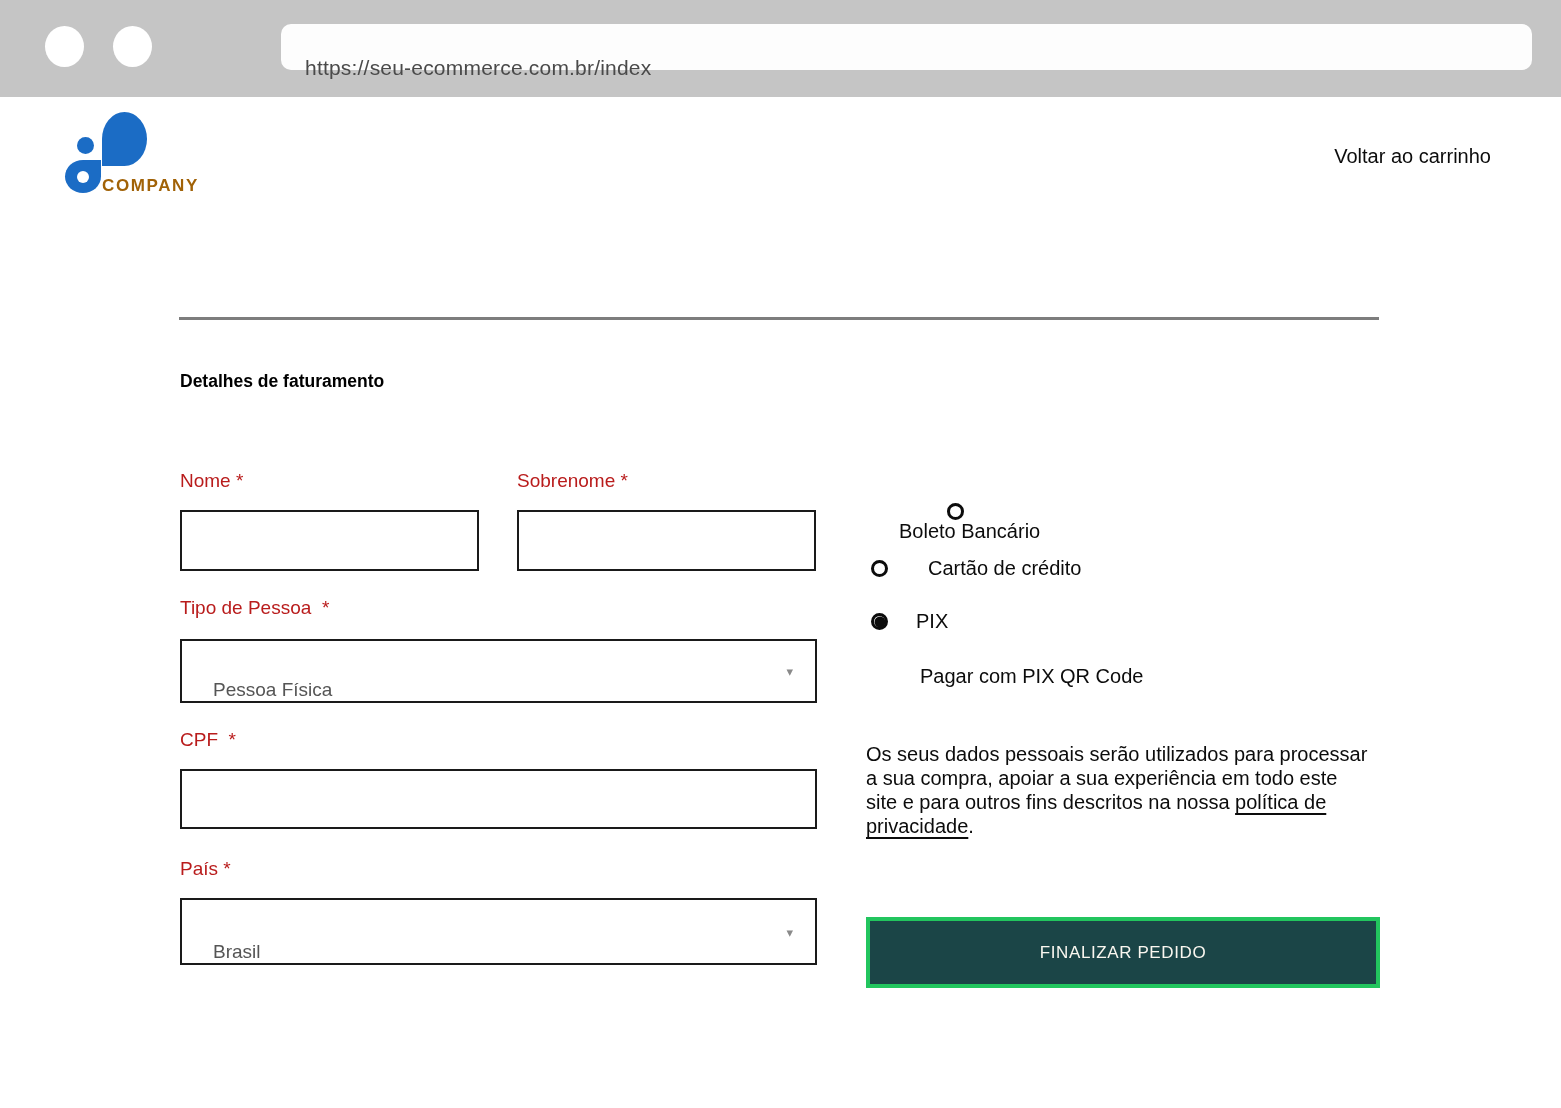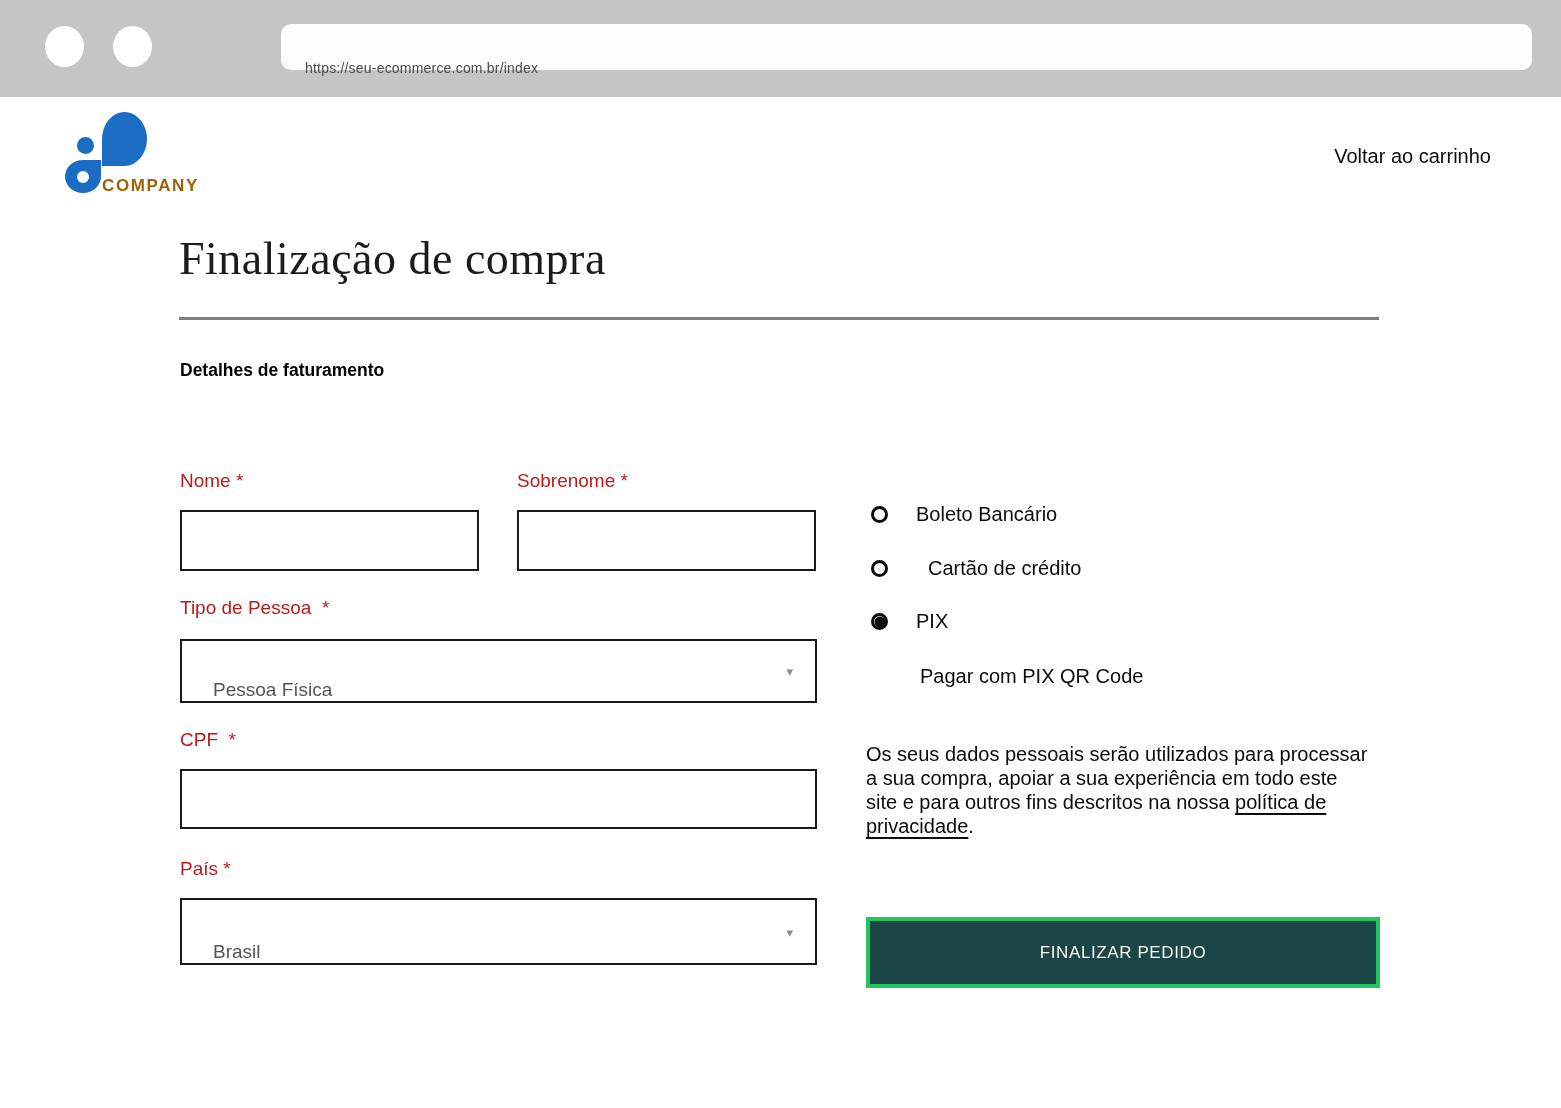--- a/index.html
+++ b/index.html
@@ -14,21 +14,21 @@
   
   .chrome { position: absolute; left: 0; top: 0; width: 1561px; height: 97px; background: #c5c5c5; }
   .win-btn { position: absolute; top: 26px; width: 39px; height: 41px; background: #ffffff; border-radius: 50%; }
   .win-btn.b1 { left: 45px; }
   .win-btn.b2 { left: 113px; }
   .url-bar {
     position: absolute; left: 281px; top: 24px; width: 1251px; height: 46px;
     background: #fdfdfd; border-radius: 10px;
     display: flex; align-items: center; padding-left: 24px;
   }
-  .url-text { font-size: 14px; color: #4a4a4a; letter-spacing: 0.2px; margin-top: 41px; }
+  .url-text { font-size: 21px; color: #4a4a4a; letter-spacing: 0.2px; margin-top: 41px; }
 
   
   .logo { position: absolute; left: 58px; top: 110px; width: 130px; height: 84px; }
   .logo .petal {
     position: absolute; left: 44px; top: 2px; width: 45px; height: 54px;
     background: #1b6cc5; border-radius: 50% 50% 50% 0;
   }
   .logo .dot {
     position: absolute; left: 19px; top: 27px; width: 17px; height: 17px;
     background: #1b6cc5; border-radius: 50%;
@@ -50,21 +50,21 @@
   .back-link { position: absolute; top: 145px; right: 70px; font-size: 20px; color: #0c0c0c; cursor: pointer; }
 
   
   .page-title {
     position: absolute; left: 179px; top: 232px;
     font-family: "Liberation Serif", "DejaVu Serif", serif;
     font-size: 46px; font-weight: 400; color: #1c1c1c; letter-spacing: 0.5px;
   }
   .title-rule { position: absolute; left: 179px; top: 317px; width: 1200px; height: 3px; background: #7d7d7d; }
 
-  .section-title { position: absolute; left: 180px; top: 360px; font-size: 17.5px; font-weight: bold; color: #000; }
+  .section-title { position: absolute; left: 180px; top: 371px; font-size: 17.5px; font-weight: bold; color: #000; }
 
   
   .field-label { position: absolute; font-size: 19px; color: #b91c1c; white-space: pre-wrap; }
   .text-input {
     position: absolute; border: 2px solid #1a1a1a; background: #fff;
     font-size: 19px; padding: 0 14px; font-family: inherit; color: #111; outline: none;
   }
   .select-box {
     position: absolute; border: 2px solid #1a1a1a; background: #fff;
     display: flex; align-items: flex-end; cursor: pointer;
@@ -121,21 +121,20 @@
     <div class="petal"></div>
     <div class="dot"></div>
     <div class="drop">
       <div class="hole"></div>
     </div>
     <div class="company">COMPANY</div>
   </div>
 
   <div class="back-link">Voltar ao carrinho</div>
 
-  <h1 class="page-title">Finalização de compra</h1>
   <div class="title-rule"></div>
 
   <div class="section-title">Detalhes de faturamento</div>
 
   <label class="field-label" style="left:180px; top:470px;">Nome *</label>
   <input class="text-input" style="left: 180px; top: 510px; width: 299px; height: 61px;" type="text" value="">
 
   <label class="field-label" style="left:517px; top:470px;">Sobrenome *</label>
   <input class="text-input" style="left: 517px; top: 510px; width: 299px; height: 61px;" type="text" value="">
 
@@ -147,21 +146,21 @@
 
   <label class="field-label" style="left:180px; top:729px;">CPF  *</label>
   <input class="text-input" style="left: 180px; top: 769px; width: 637px; height: 60px;" type="text" value="">
 
   <label class="field-label" style="left:180px; top:858px;">País *</label>
   <div class="select-box" style="left:180px; top:898px; width:637px; height:67px;">
     <span class="sel-value">Brasil</span>
     <span class="sel-arrow">▾</span>
   </div>
 
-  <div class="radio-row" style="top:503px;">
+  <div class="radio-row" style="top:503px;flex-direction:column;">
     <div class="radio"></div>
     <span class="radio-label">Boleto Bancário</span>
   </div>
   <div class="radio-row" style="top:557px;gap:12px;">
     <div class="radio"></div>
     <span class="radio-label">Cartão de crédito</span>
   </div>
   <div class="radio-row" style="top:610px;">
     <div class="radio checked"></div>
     <span class="radio-label">PIX</span>

